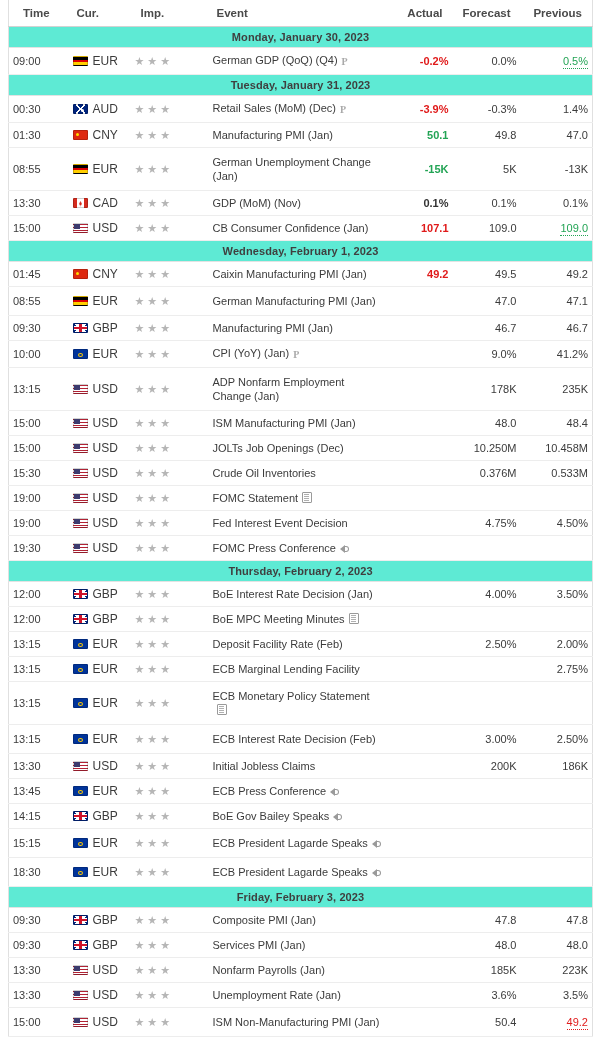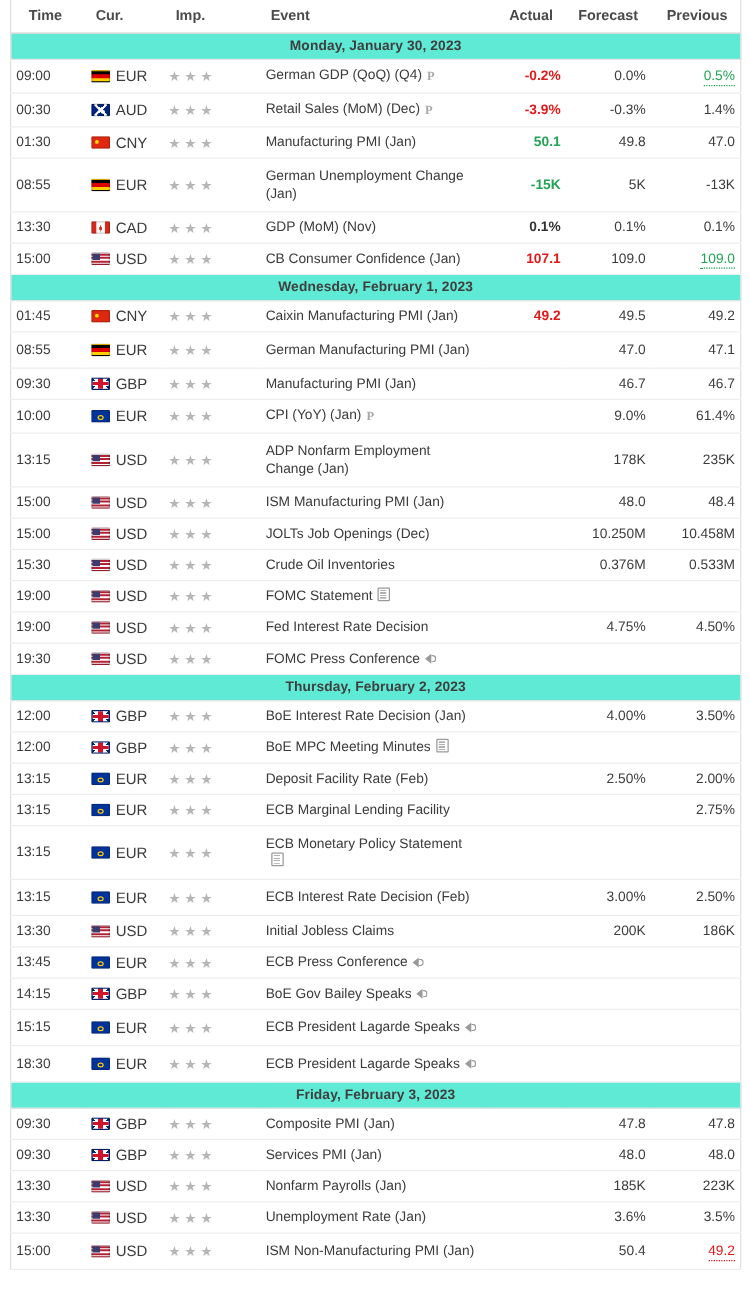--- a/index.html
+++ b/index.html
@@ -248,20 +248,23 @@
         </tr>
         <tr class="ev-row">
           <td class="time">09:00</td>
           <td class="cur"><span class="flag flag-de"></span><span>EUR</span></td>
           <td class="imp"><span class="star">★★★</span></td>
           <td class="event"><span class="ev-text">German GDP (QoQ) (Q4)</span><span class="mini-icon icon-prelim">P</span></td>
           <td class="val actual v-red">-0.2%</td>
           <td class="val v-plain">0.0%</td>
           <td class="val v-green"><span class="rev">0.5%</span></td>
         </tr>
+        <tr class="date-row">
+          <td colspan="7">Tuesday, January 31, 2023</td>
+        </tr>
         <tr class="ev-row">
           <td class="time">00:30</td>
           <td class="cur"><span class="flag flag-au"></span><span>AUD</span></td>
           <td class="imp"><span class="star">★★★</span></td>
           <td class="event"><span class="ev-text">Retail Sales (MoM) (Dec)</span><span class="mini-icon icon-prelim">P</span></td>
           <td class="val actual v-red">-3.9%</td>
           <td class="val v-plain">-0.3%</td>
           <td class="val v-plain"><span>1.4%</span></td>
         </tr>
         <tr class="ev-row">
@@ -330,21 +333,21 @@
           <td class="val v-plain">46.7</td>
           <td class="val v-plain"><span>46.7</span></td>
         </tr>
         <tr class="ev-row">
           <td class="time">10:00</td>
           <td class="cur"><span class="flag flag-eu"></span><span>EUR</span></td>
           <td class="imp"><span class="star">★★★</span></td>
           <td class="event"><span class="ev-text">CPI (YoY) (Jan)</span><span class="mini-icon icon-prelim">P</span></td>
           <td class="val actual v-plain"></td>
           <td class="val v-plain">9.0%</td>
-          <td class="val v-plain"><span>61.4%</span></td>
+          <td class="val v-plain"><span>41.2%</span></td>
         </tr>
         <tr class="ev-row tall">
           <td class="time">13:15</td>
           <td class="cur"><span class="flag flag-us"></span><span>USD</span></td>
           <td class="imp"><span class="star">★★★</span></td>
           <td class="event"><span class="ev-text">ADP Nonfarm Employment Change (Jan)</span></td>
           <td class="val actual v-plain"></td>
           <td class="val v-plain">178K</td>
           <td class="val v-plain"><span>235K</span></td>
         </tr>
@@ -381,21 +384,21 @@
           <td class="imp"><span class="star">★★★</span></td>
           <td class="event"><span class="ev-text">FOMC Statement</span><span class="mini-icon icon-doc"></span></td>
           <td class="val actual v-plain"></td>
           <td class="val v-plain"></td>
           <td class="val v-plain"><span></span></td>
         </tr>
         <tr class="ev-row">
           <td class="time">19:00</td>
           <td class="cur"><span class="flag flag-us"></span><span>USD</span></td>
           <td class="imp"><span class="star">★★★</span></td>
-          <td class="event"><span class="ev-text">Fed Interest Rate Decision</span></td>
+          <td class="event"><span class="ev-text">Fed Interest Event Decision</span></td>
           <td class="val actual v-plain"></td>
           <td class="val v-plain">4.75%</td>
           <td class="val v-plain"><span>4.50%</span></td>
         </tr>
         <tr class="ev-row">
           <td class="time">19:30</td>
           <td class="cur"><span class="flag flag-us"></span><span>USD</span></td>
           <td class="imp"><span class="star">★★★</span></td>
           <td class="event"><span class="ev-text">FOMC Press Conference</span><span class="mini-icon icon-speaker"></span></td>
           <td class="val actual v-plain"></td>

